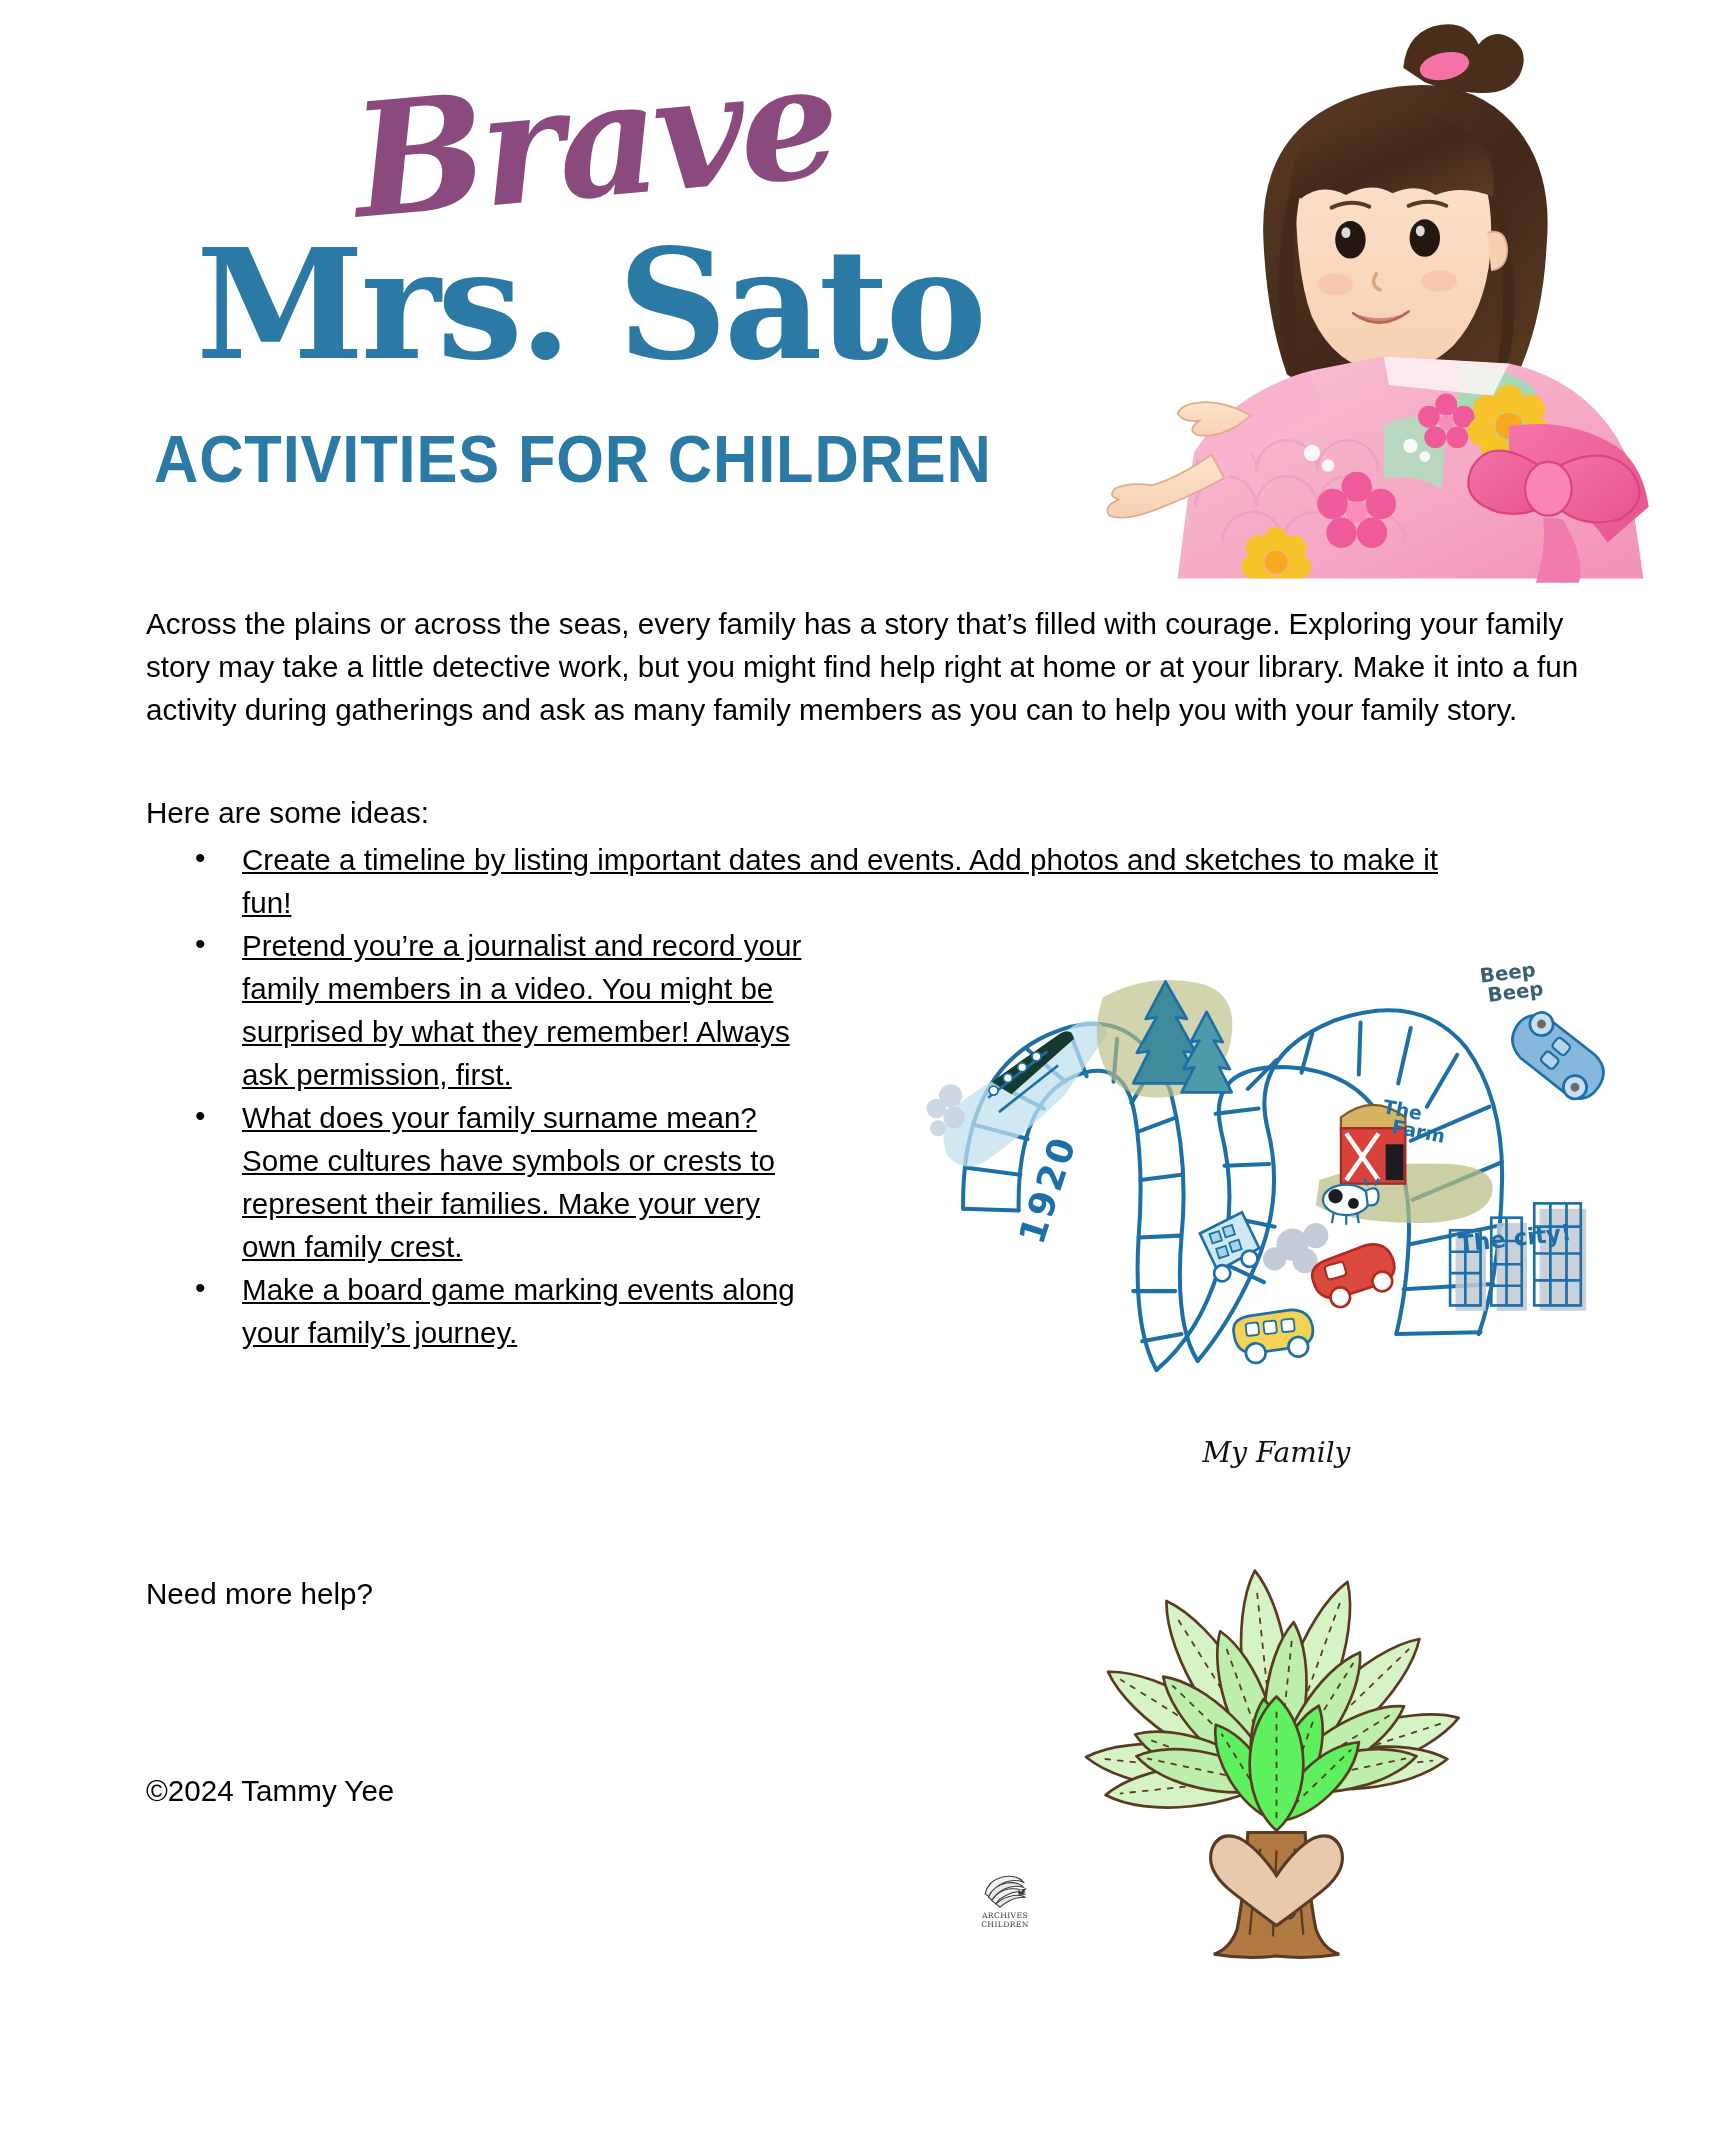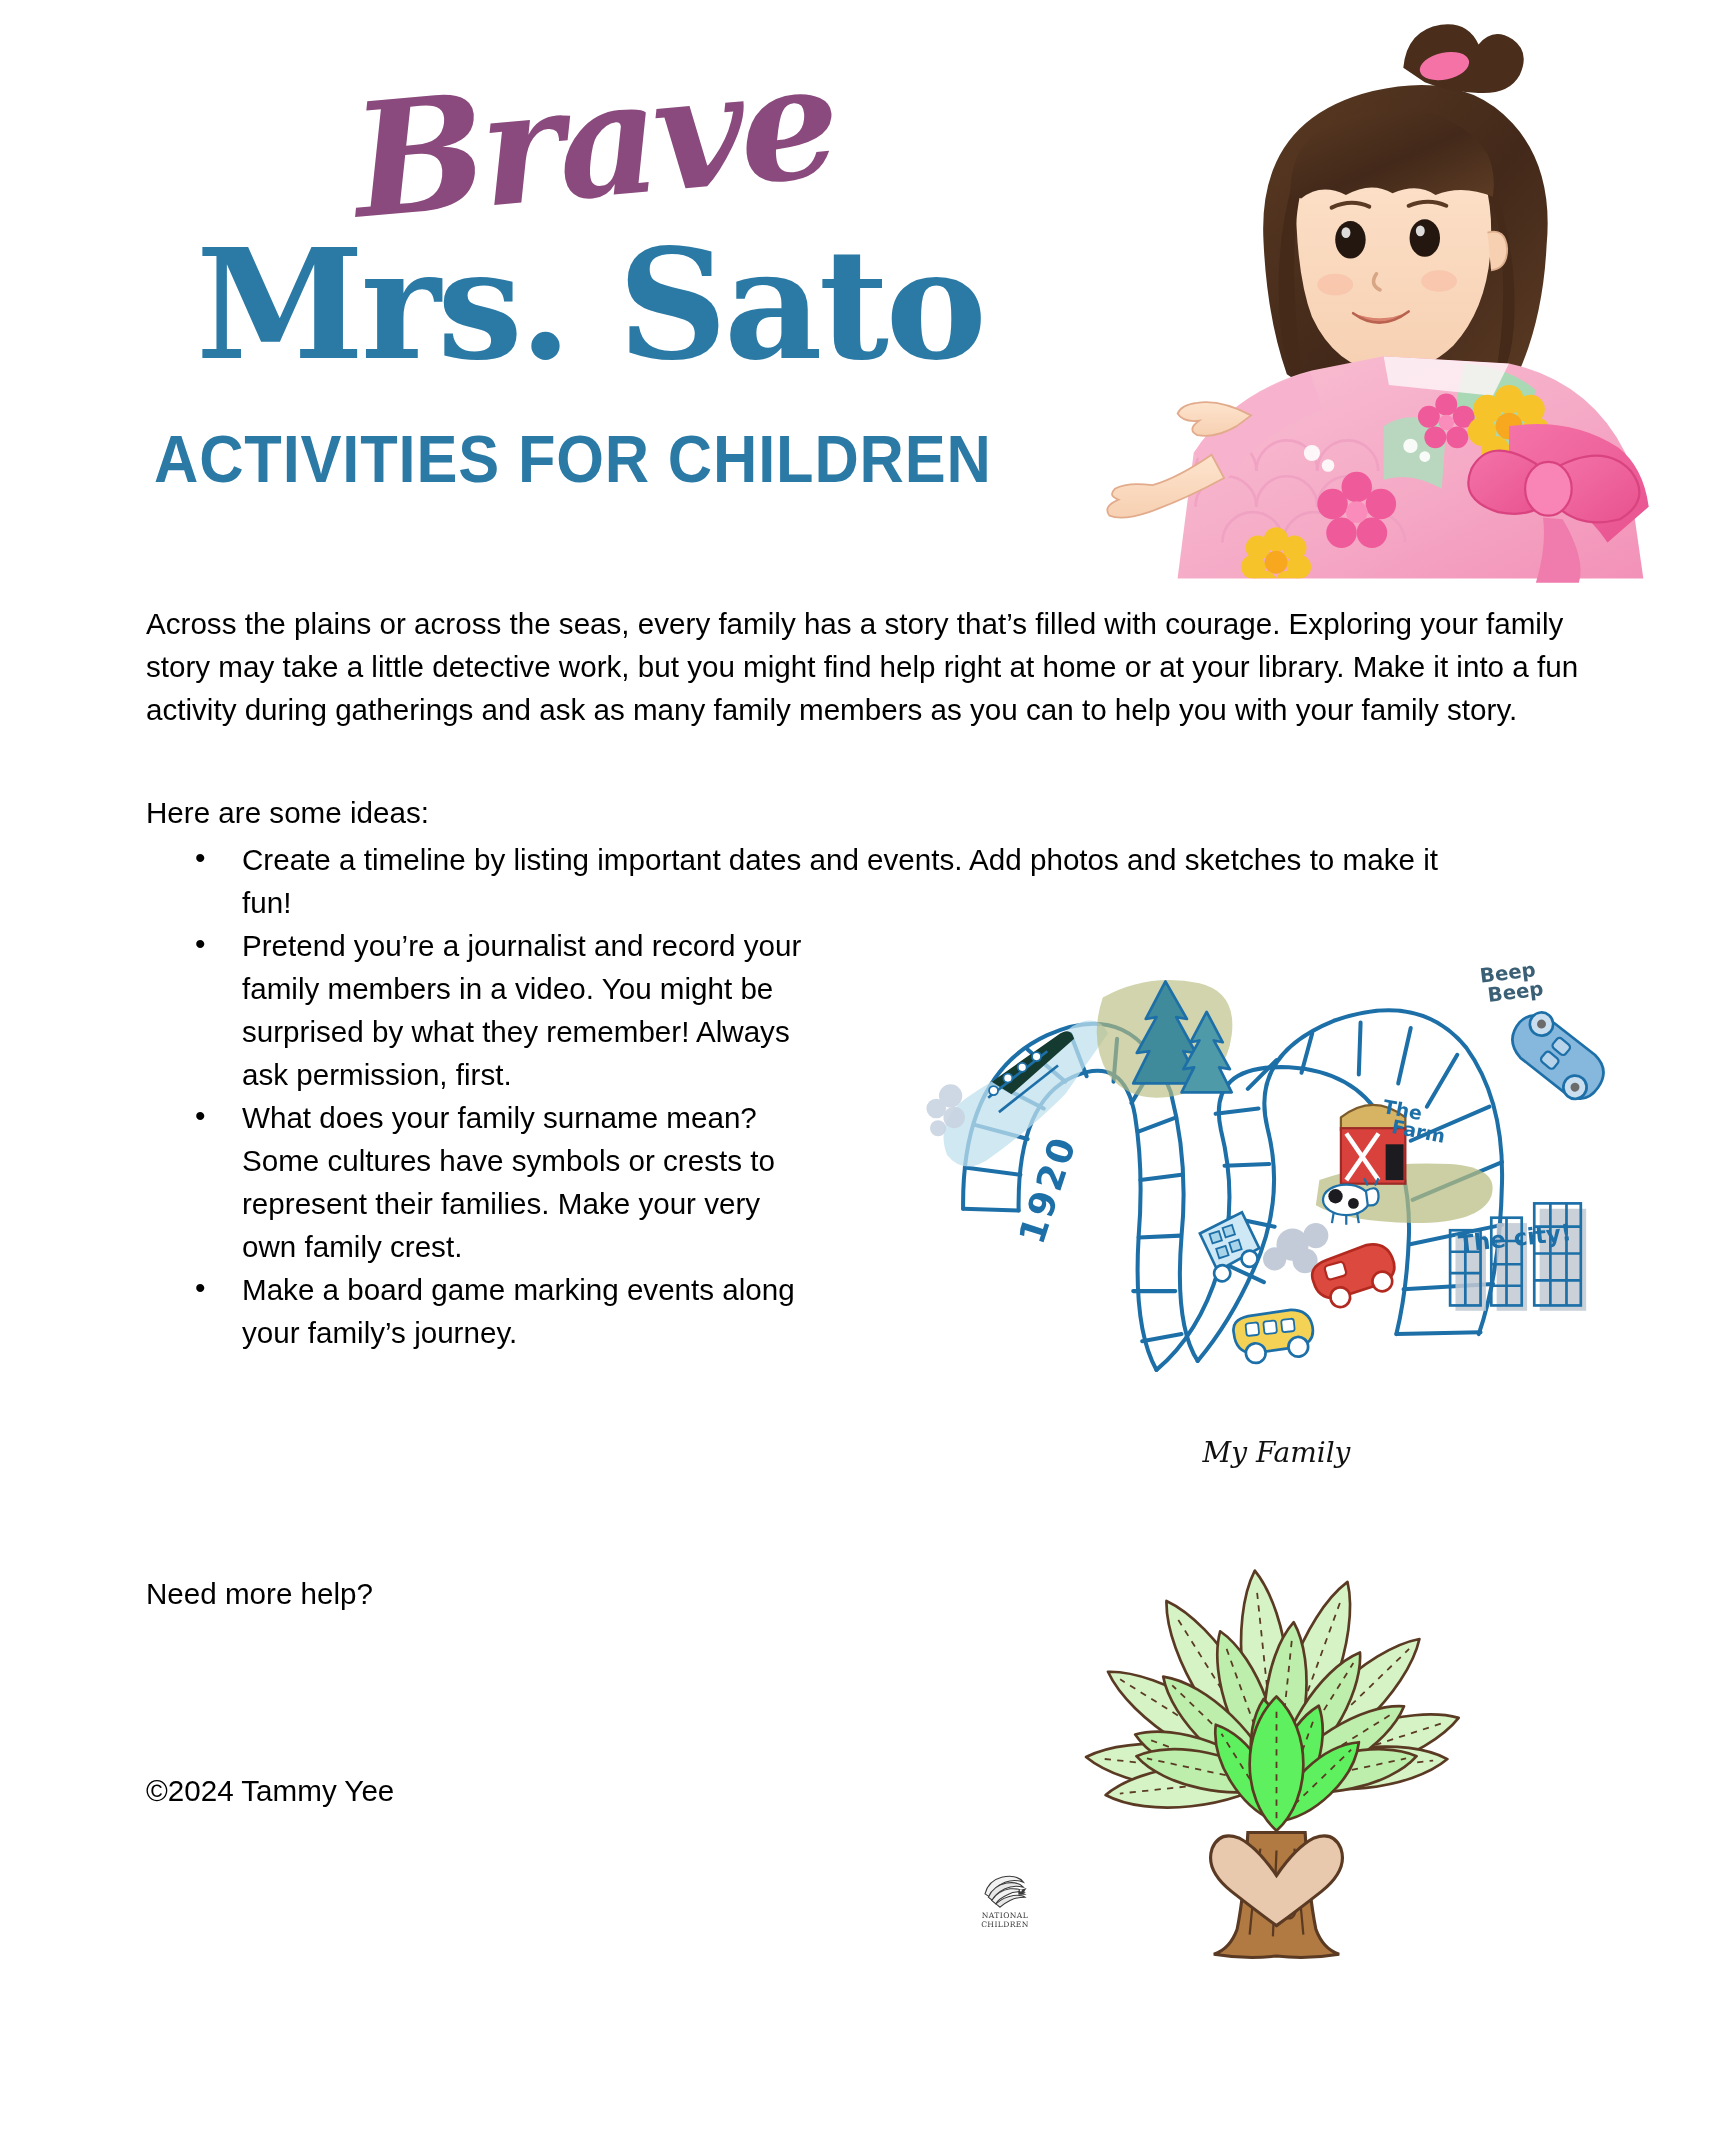--- a/index.html
+++ b/index.html
@@ -90,20 +90,21 @@
   .intro-para { width: 1433px; }
   .ideas-lead { margin-top: 60px; width: 1433px; }
   ul.ideas {
     list-style: none;
     margin-top: 3.6px;
   }
   ul.ideas > li {
     position: relative;
     padding-left: 96px;
     margin-bottom: 0px;
+    text-decoration: underline;
   }
   ul.ideas > li::before {
     content: "\2022";
     position: absolute;
     left: 49px;
     top: -1.8px;
     font-size: 30px;
     line-height: 43px;
   }
   li.wide { width: 1325px; }
@@ -667,19 +668,19 @@
       <svg viewBox="0 0 60 44" width="50" height="37" xmlns="http://www.w3.org/2000/svg">
         <g fill="none" stroke="#3a3a3a" stroke-width="1.3">
           <path d="M6 26 Q10 10 26 6 Q44 2 52 12 Q42 8 30 12 Q16 18 12 30 Z" fill="#f2f2f2"></path>
           <path d="M10 30 Q16 16 32 13 Q46 11 52 18 Q40 15 30 20 Q18 26 15 34 Z" fill="#e8e8e8"></path>
           <path d="M14 34 Q22 22 36 20 Q48 19 53 24 Q42 22 33 27 Q22 32 19 38 Z" fill="#f2f2f2"></path>
           <path d="M19 38 Q28 30 40 28 Q50 27 54 30 Q44 30 36 34 Q28 38 24 42 Z" fill="#e8e8e8"></path>
         </g>
         <path d="M46 22 L56 19 L52 25 L56 27 L46 27 Z" fill="#3a3a3a"></path>
         <circle cx="49" cy="22" r="1.2" fill="#ffffff"></circle>
       </svg>
-      <div>NATIONAL</div>
+      <div>ARCHIVES</div>
       <div>CHILDREN</div>
     </div>
   </div>
 
 </div>
 
 
 </body></html>

